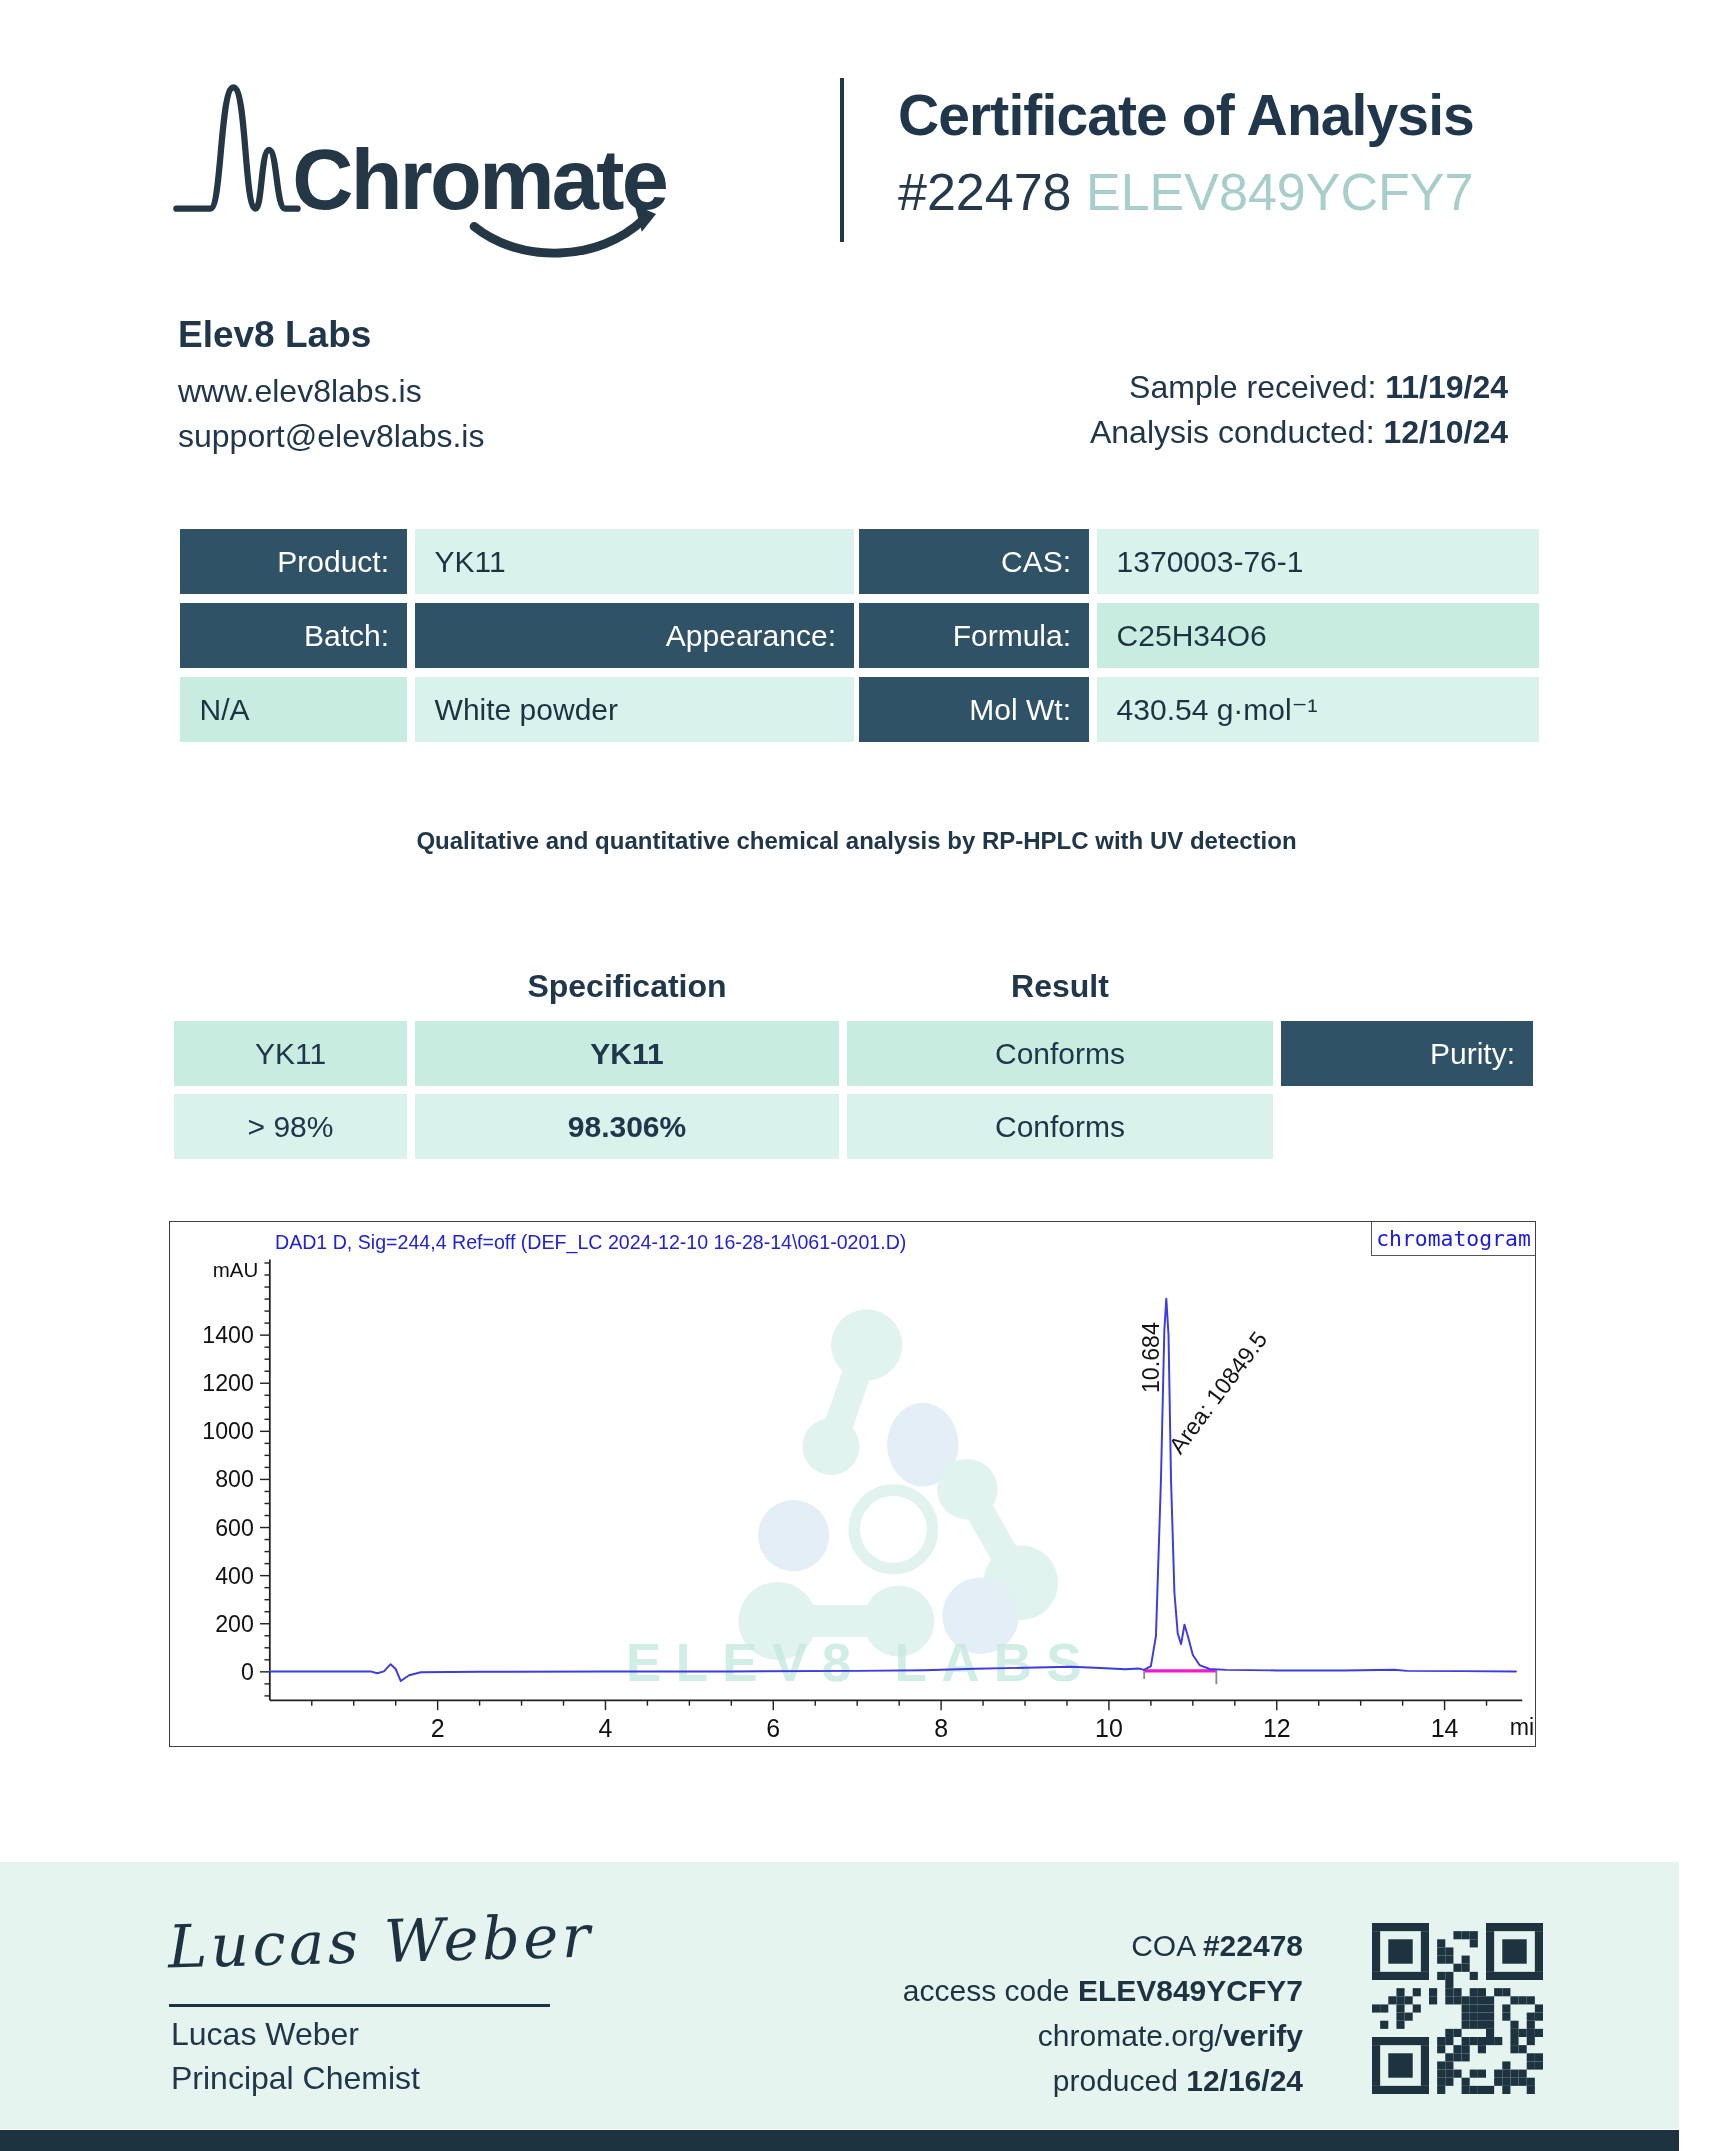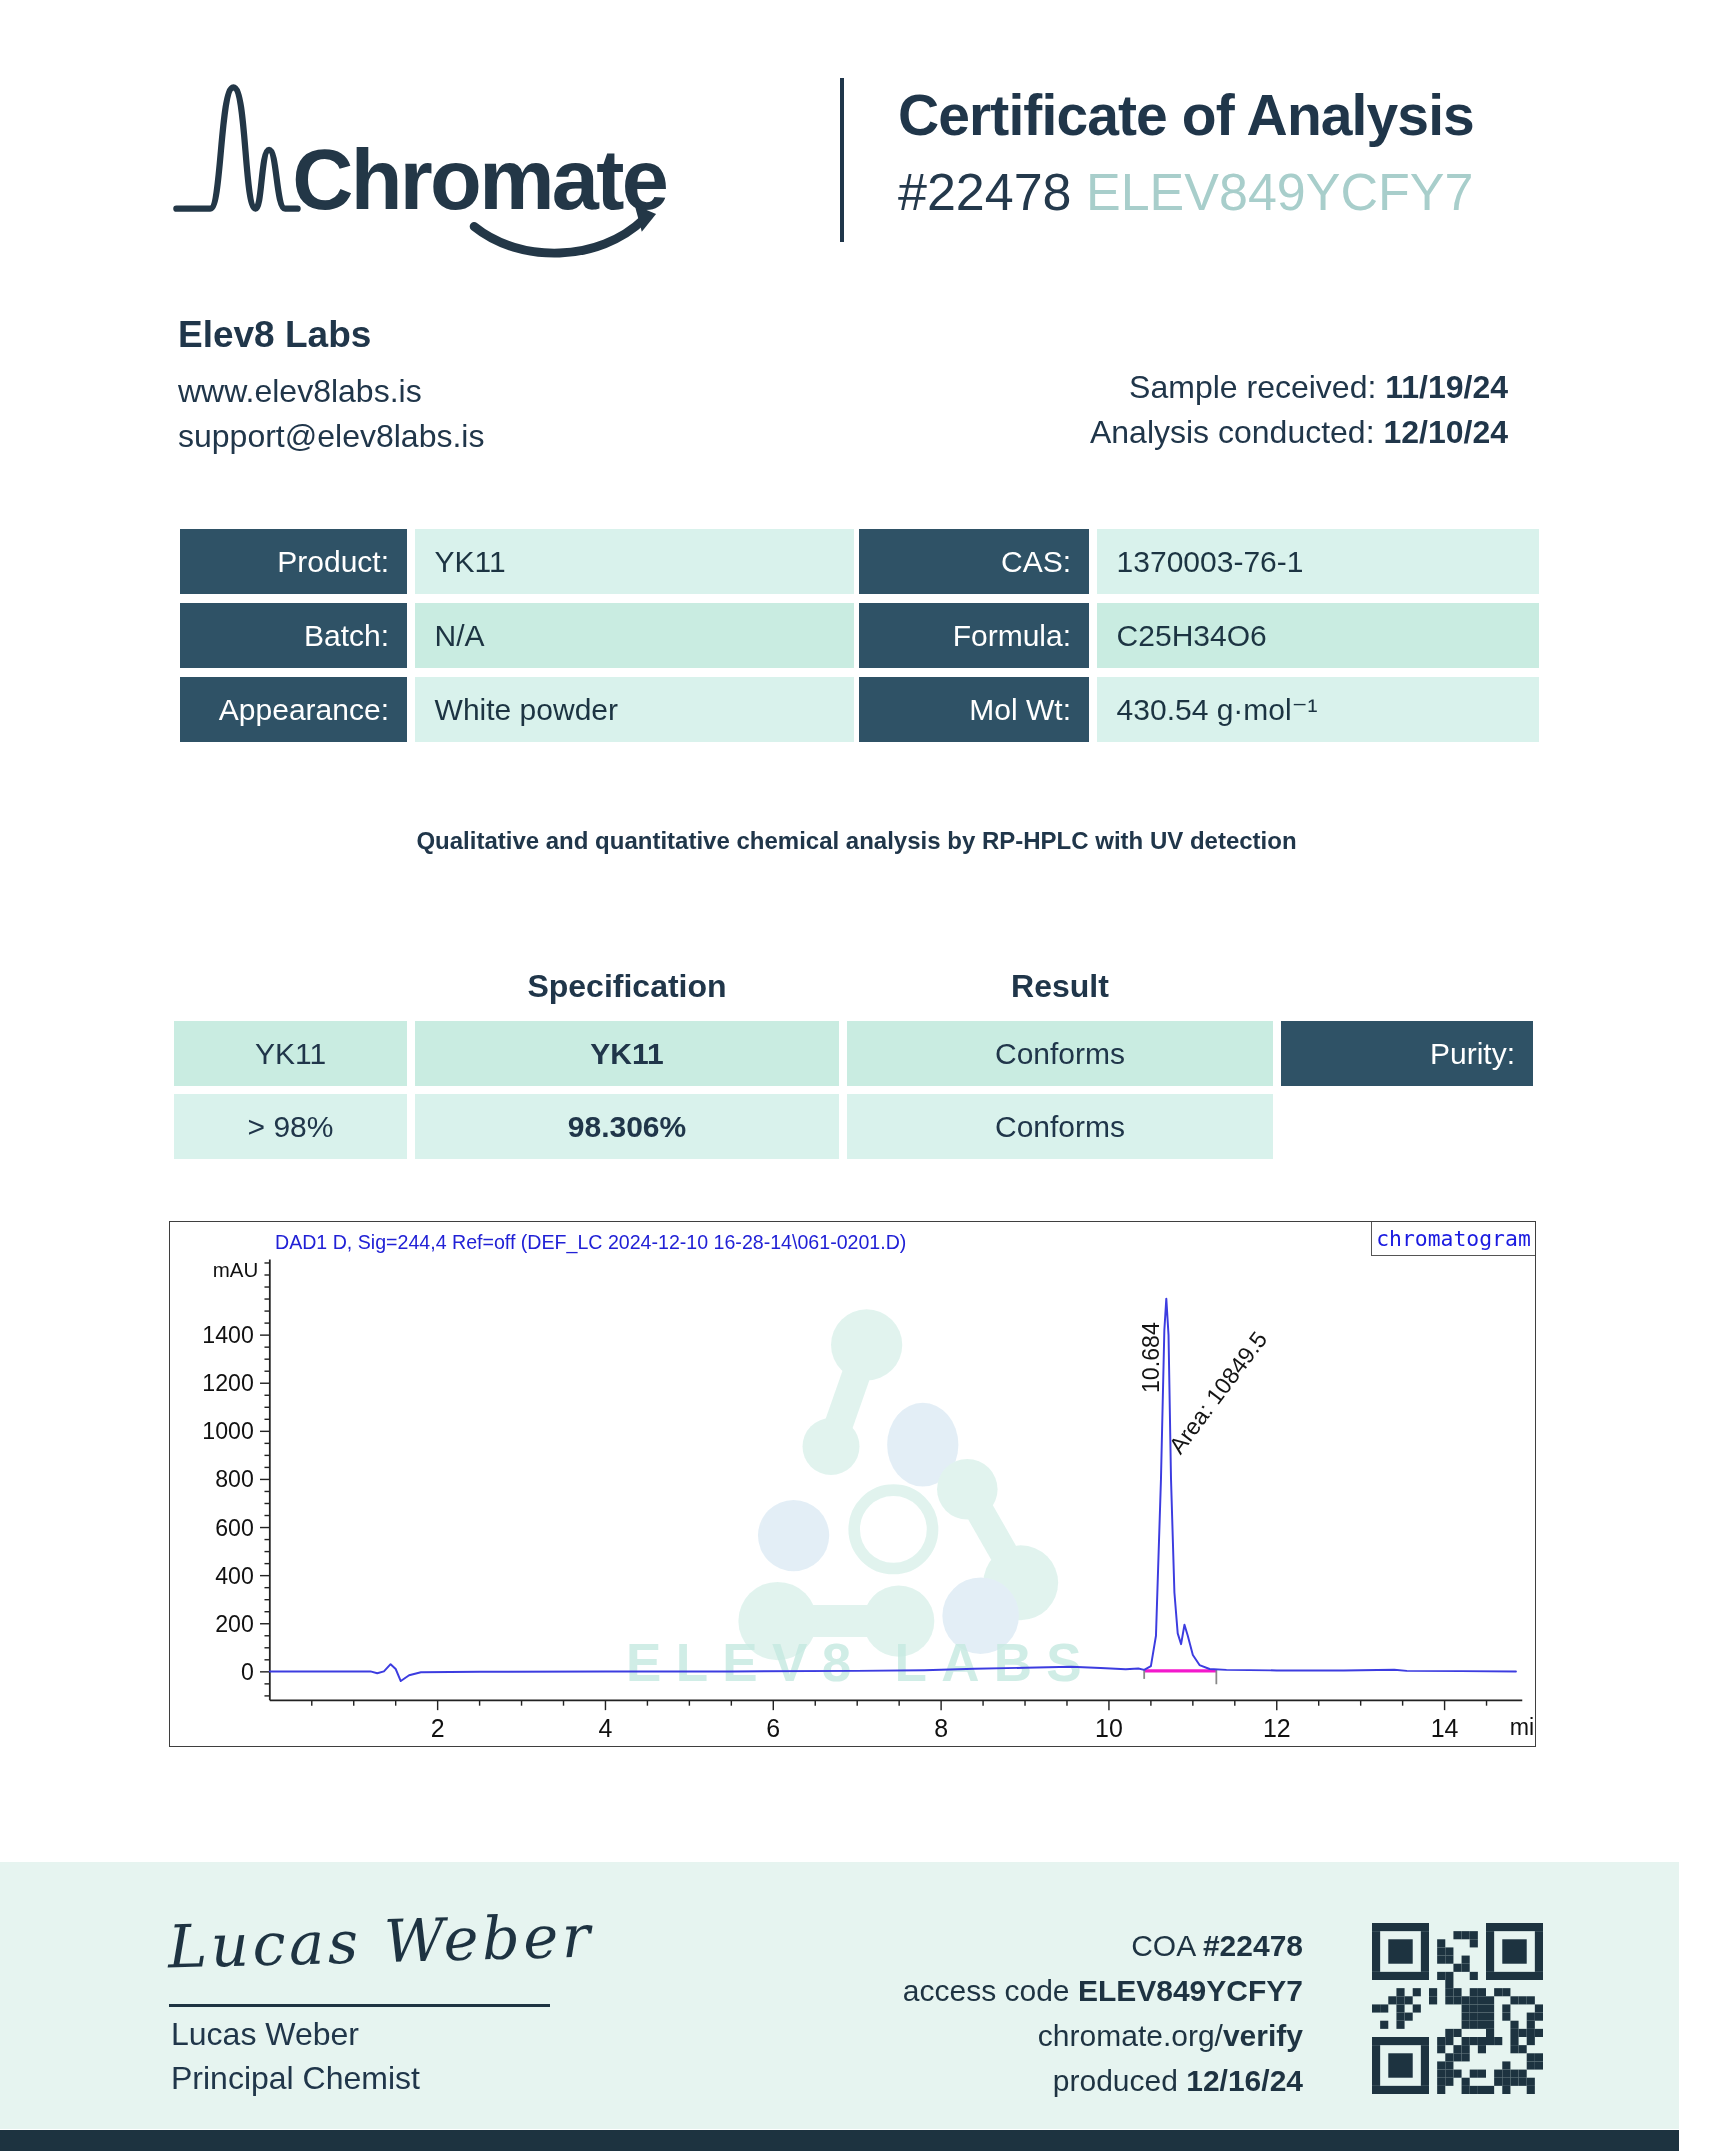--- a/index.html
+++ b/index.html
@@ -94,22 +94,22 @@
   </div>
   <div class="dates-block">
     <div><span>Sample received: </span><b>11/19/24</b></div>
     <div><span>Analysis conducted: </span><b>12/10/24</b></div>
   </div>
 
   <div class="ptable left">
     <div class="cell lbl">Product:</div>
     <div class="cell val bg-a">YK11</div>
     <div class="cell lbl">Batch:</div>
+    <div class="cell lbl">Appearance:</div>
     <div class="cell val bg-b">N/A</div>
-    <div class="cell lbl">Appearance:</div>
     <div class="cell val bg-a">White powder</div>
   </div>
   <div class="ptable right">
     <div class="cell lbl">CAS:</div>
     <div class="cell val bg-a">1370003-76-1</div>
     <div class="cell lbl">Formula:</div>
     <div class="cell val bg-b">C25H34O6</div>
     <div class="cell lbl">Mol Wt:</div>
     <div class="cell val bg-a">430.54 g·mol⁻¹</div>
   </div>

